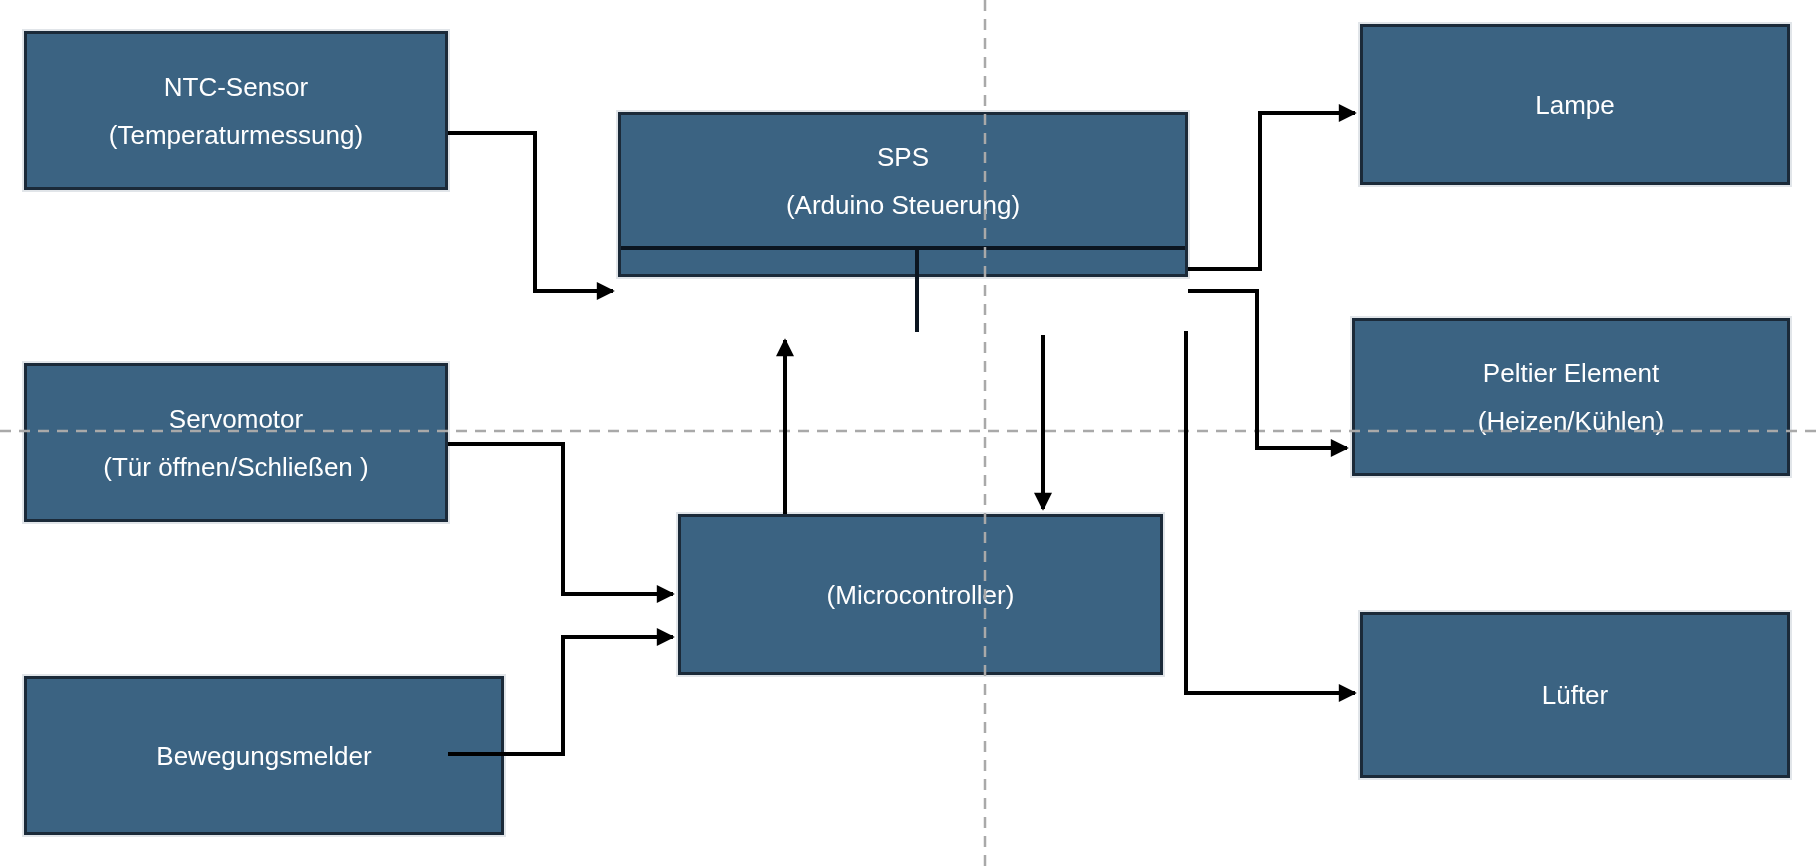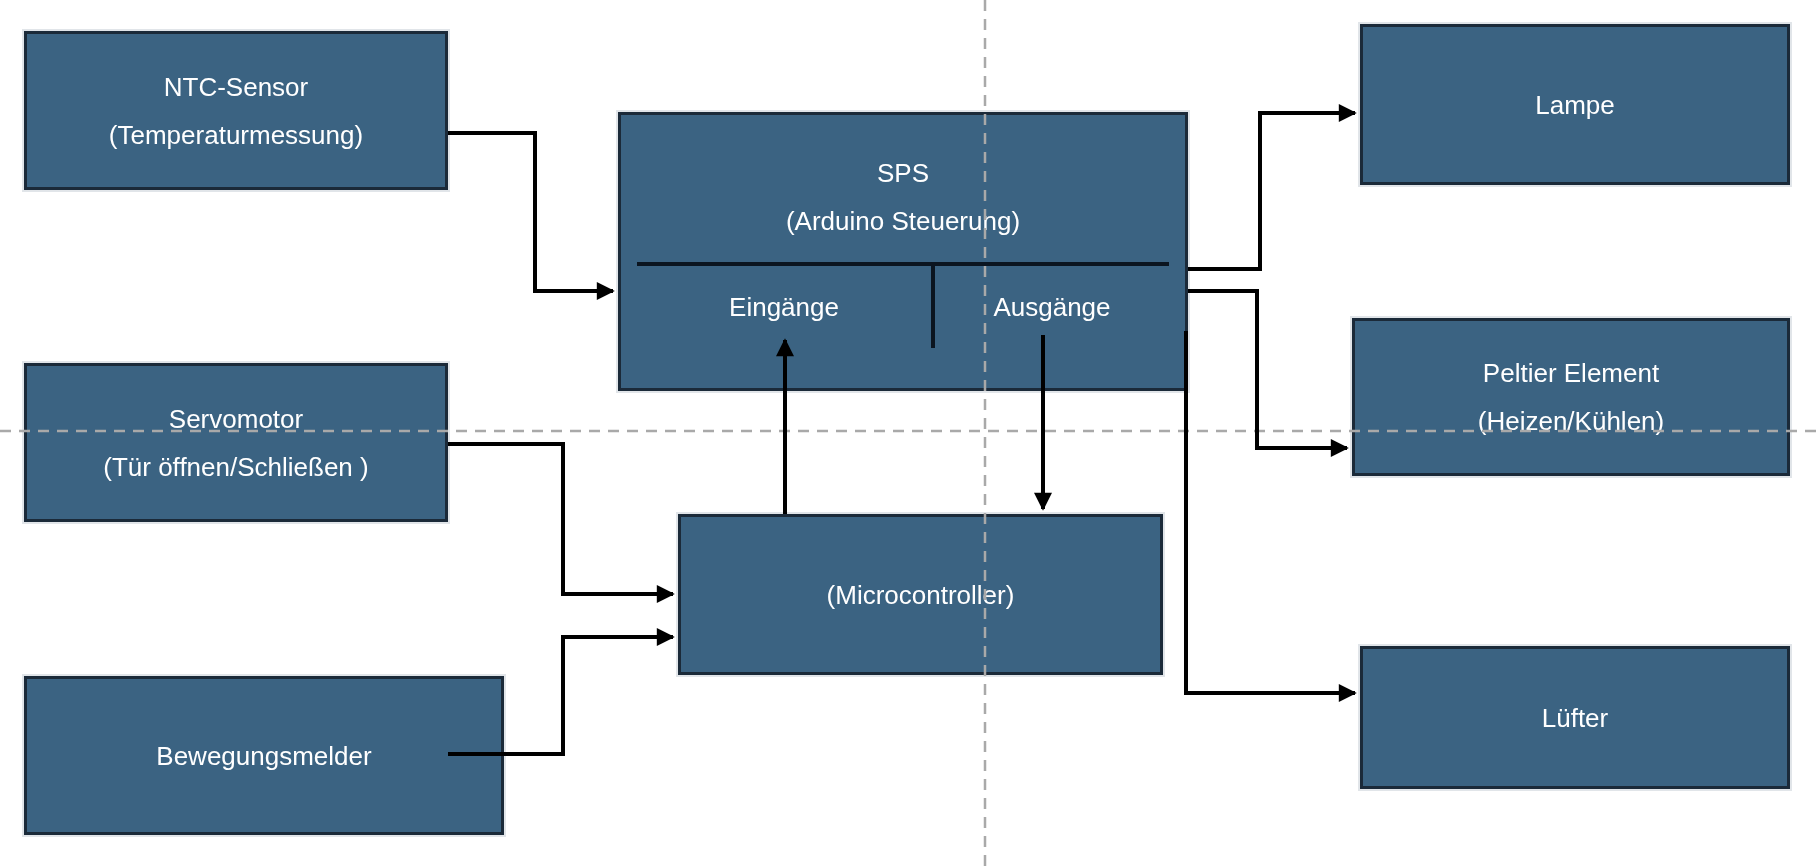--- a/index.html
+++ b/index.html
@@ -17,25 +17,25 @@
     z-index:1;
   }
   .box span{display:block;white-space:pre;}
   
   .ntc      {left:24px;  top:31px;  width:424px; height:159px;}
   .servo    {left:24px;  top:363px; width:424px; height:159px;}
   .beweg    {left:24px;  top:676px; width:480px; height:159px;}
   .arduino  {left:678px; top:514px; width:485px; height:161px;}
   .lampe    {left:1360px;top:24px;  width:430px; height:161px;}
   .peltier  {left:1352px;top:318px; width:438px; height:158px;}
-  .luefter  {left:1360px;top:612px; width:430px; height:143px;margin-top:34px;}
+  .luefter  {left:1360px;top:612px; width:430px; height:166px;}
   
   .sps{
-    left:618px;top:112px;width:570px;height:279px;
-    display:block;padding:16px;
+    left:618px;top:112px;width:570px;height:165px;
+    display:block;padding:0;
   }
   .sps-title{
     height:131px;display:flex;flex-direction:column;align-items:center;justify-content:center;
     text-align:center;
   }
   .sps-row{
     display:flex;height:82px;border-top:4px solid #0B1520;
   }
   .sps-cell{
     display:flex;align-items:center;justify-content:center;text-align:center;

